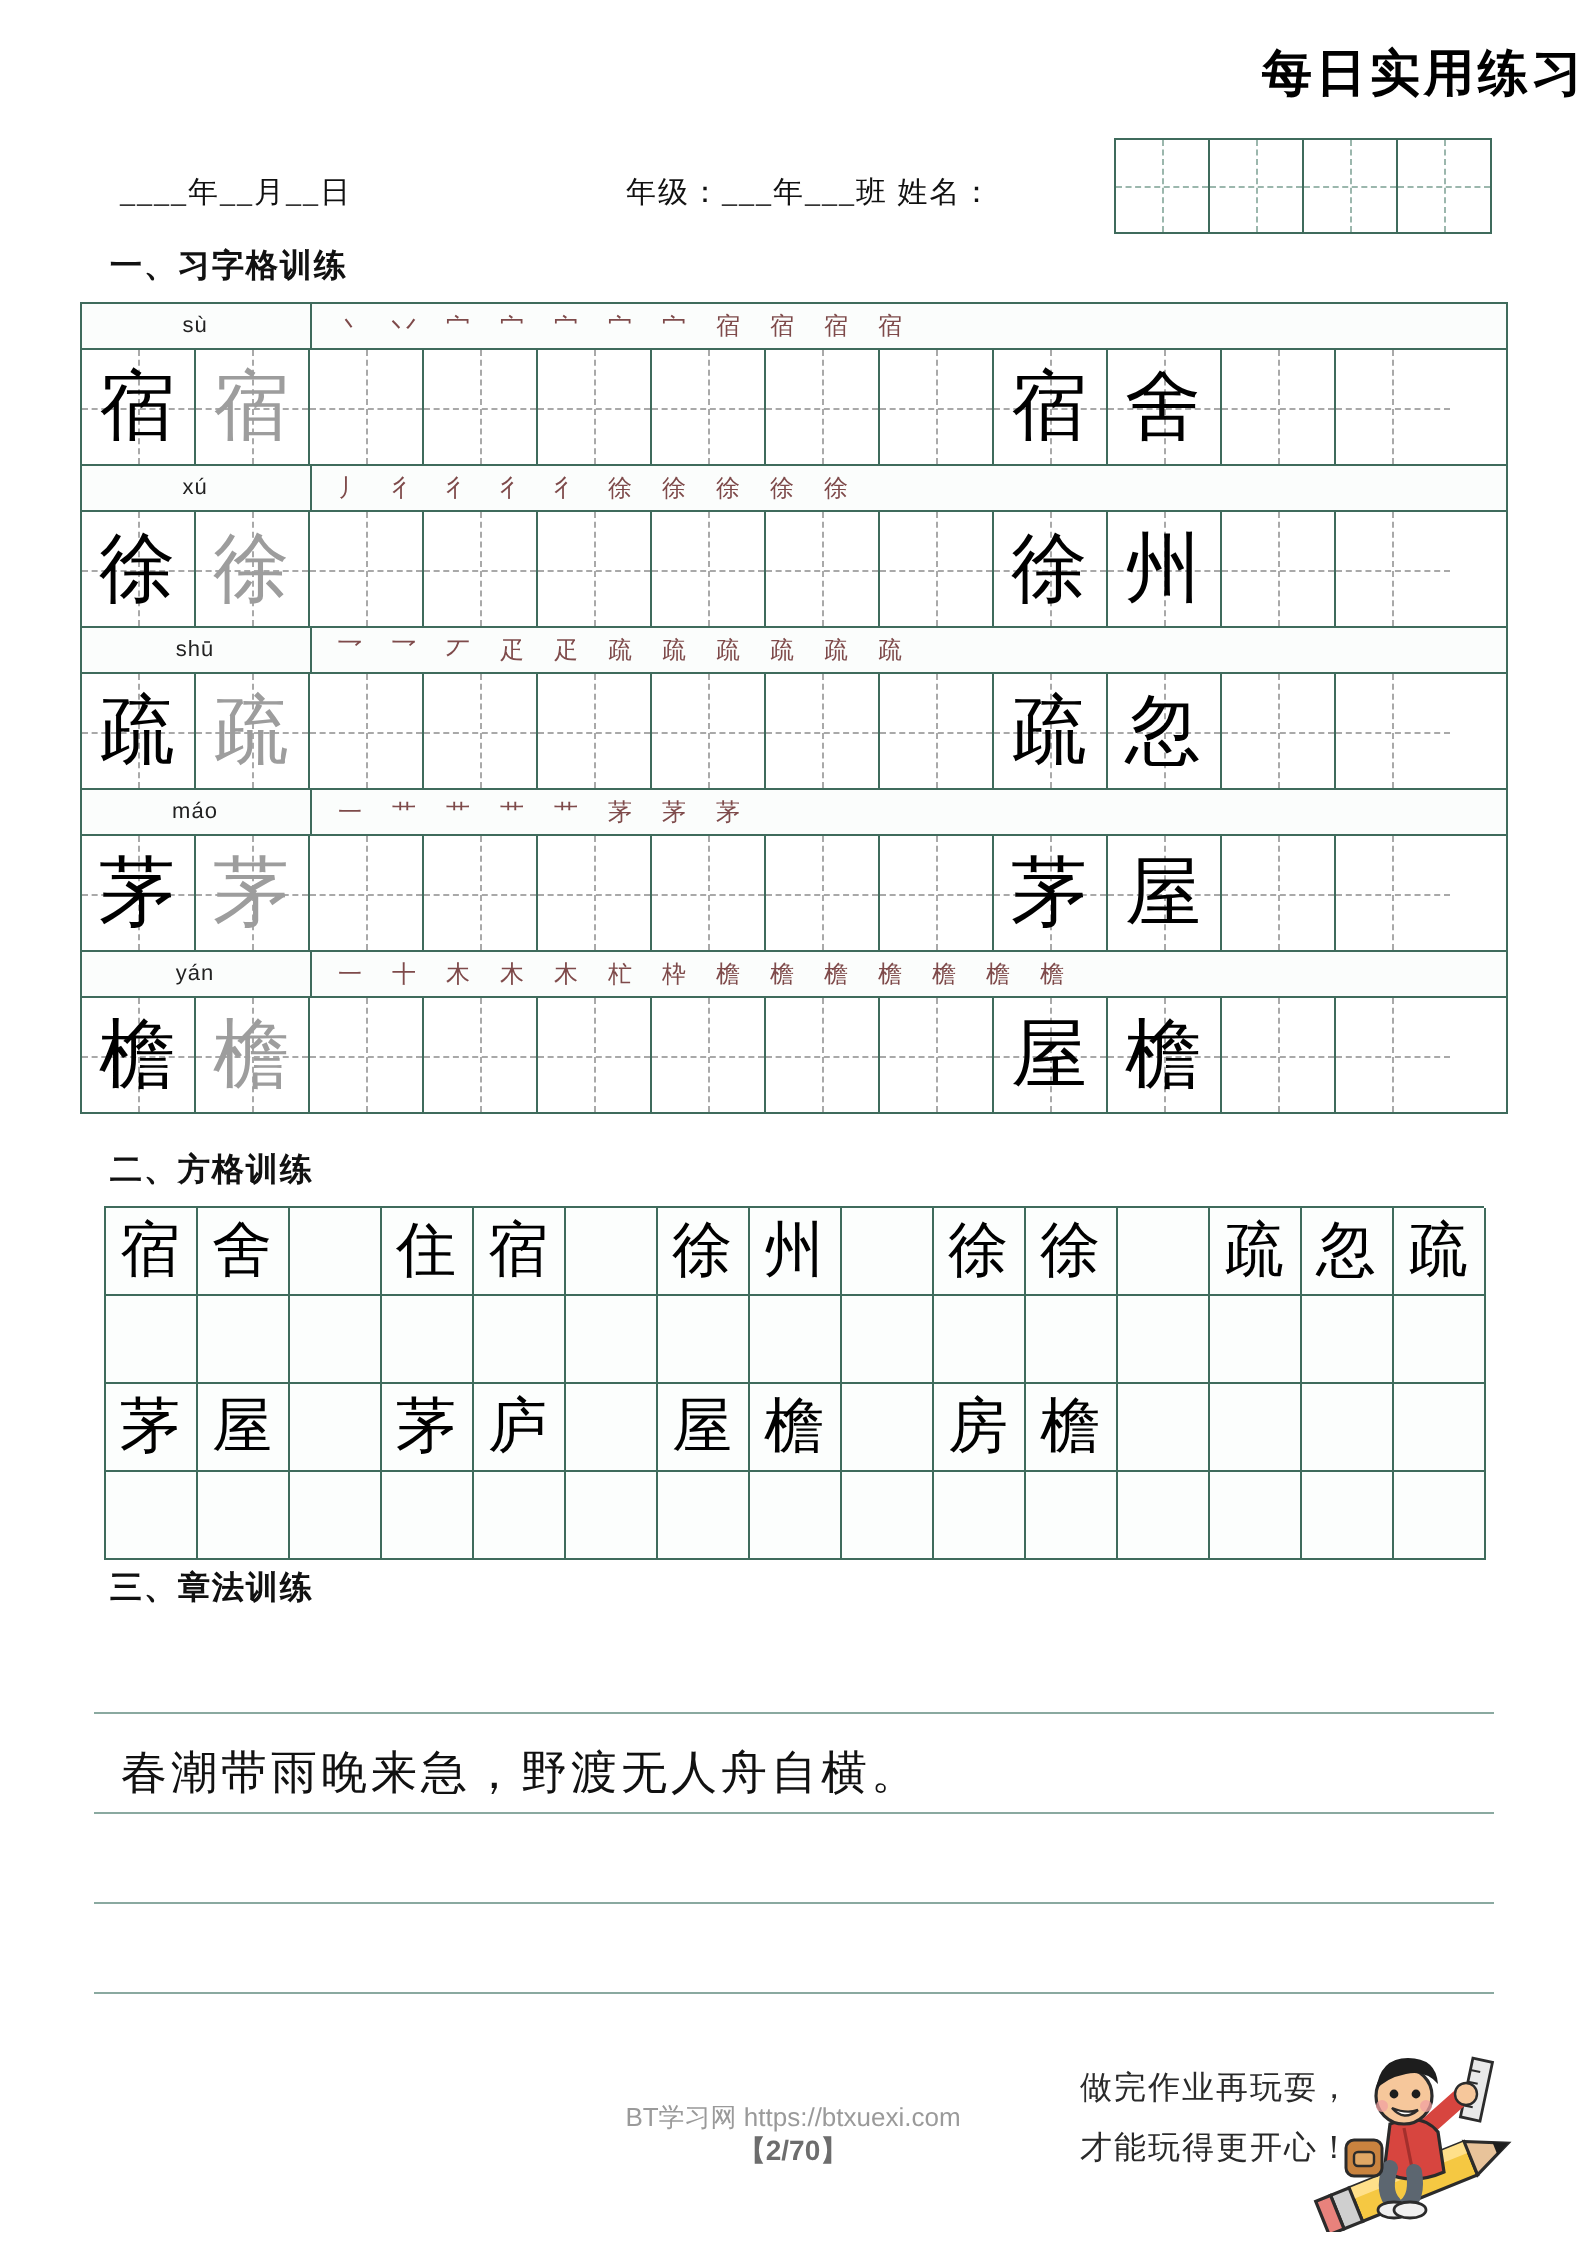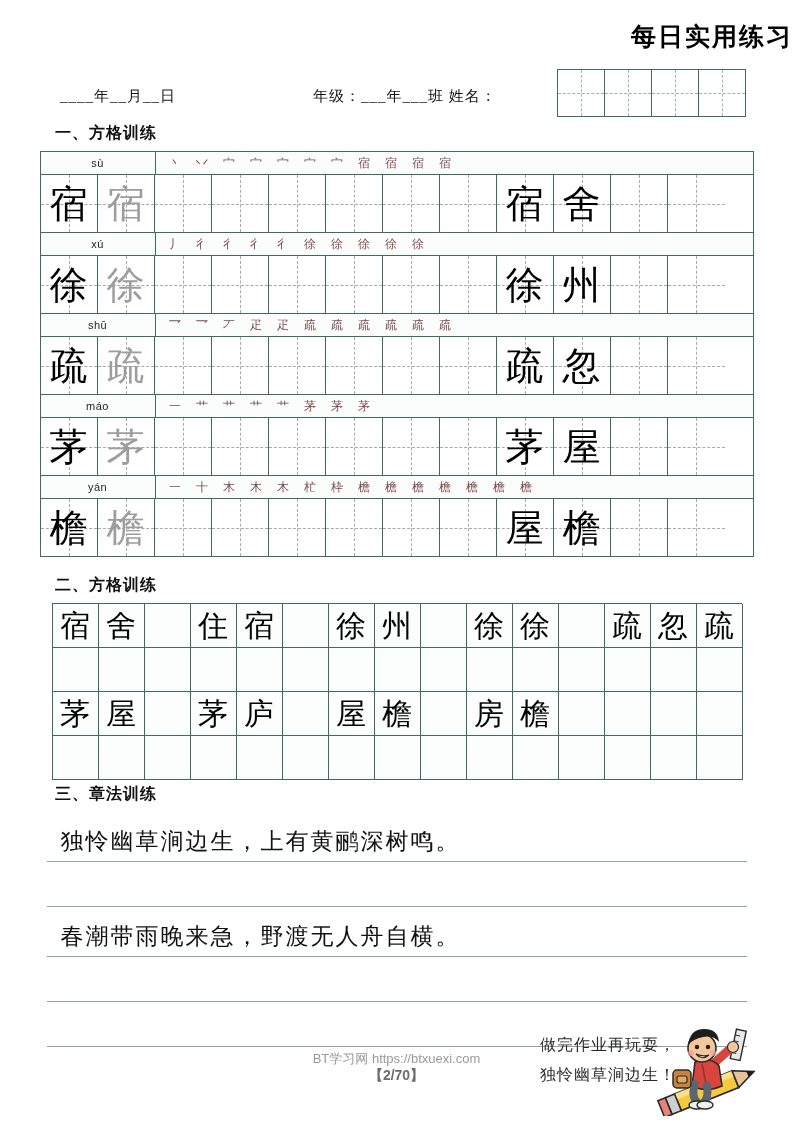--- a/index.html
+++ b/index.html
@@ -280,21 +280,21 @@
     <div class="date-line">____年__月__日</div>
     <div class="class-line">年级：___年___班 姓名：</div>
     <div class="name-grid">
       <div class="name-cell"></div>
       <div class="name-cell"></div>
       <div class="name-cell"></div>
       <div class="name-cell"></div>
     </div>
   </div>
 
-  <div class="sec-head">一、方格训练</div>
+  <div class="sec-head">一、习字格训练</div>
   <div class="s1" id="s1">
       <div class="s1-block">
         <div class="stroke-row">
           <div class="pinyin-box">sù</div>
           <div class="stroke-seq">
             <span>丶</span>
             <span>丷</span>
             <span>宀</span>
             <span>宀</span>
             <span>宀</span>
@@ -559,37 +559,34 @@
           <div class="s2-cell"></div>
           <div class="s2-cell"></div>
           <div class="s2-cell"></div>
           <div class="s2-cell"></div>
         </div>
       </div>
   </div>
 
   <div class="sec-head" style="margin-top:4px;">三、章法训练</div>
   <div class="s3" id="s3">
-      <div class="poem-line">
-        <div class="txt">独怜幽草涧边生，上有黄鹂深树鸣。</div>
-      </div>
       <div class="blank-line"></div>
       <div class="poem-line">
         <div class="txt">春潮带雨晚来急，野渡无人舟自横。</div>
       </div>
       <div class="blank-line"></div>
       <div class="blank-line"></div>
     </div>
 
   <div class="footer">
     <div class="site">BT学习网 https://btxuexi.com</div>
     <div class="pagenum">【2/70】</div>
     <div class="slogan">
       <div>做完作业再玩耍，</div>
-      <div>独怜幽草涧边生！</div>
+      <div>才能玩得更开心！</div>
     </div>
     <div class="mascot">
       <svg viewBox="0 0 130 90" width="130" height="90" xmlns="http://www.w3.org/2000/svg">
 
         <g transform="rotate(-22 65 55)">
           <rect x="18" y="50" width="62" height="18" fill="#f5c842" stroke="#2b2b2b" stroke-width="1.6"></rect>
           <rect x="18" y="50" width="62" height="6" fill="#ffe08a"></rect>
           <polygon points="80,50 100,59 80,68" fill="#e8c39a" stroke="#2b2b2b" stroke-width="1.6"></polygon>
           <polygon points="93,55.5 100,59 93,62.5" fill="#1d1d1d"></polygon>
           <rect x="8" y="50" width="10" height="18" fill="#cfcfcf" stroke="#2b2b2b" stroke-width="1.6"></rect>

